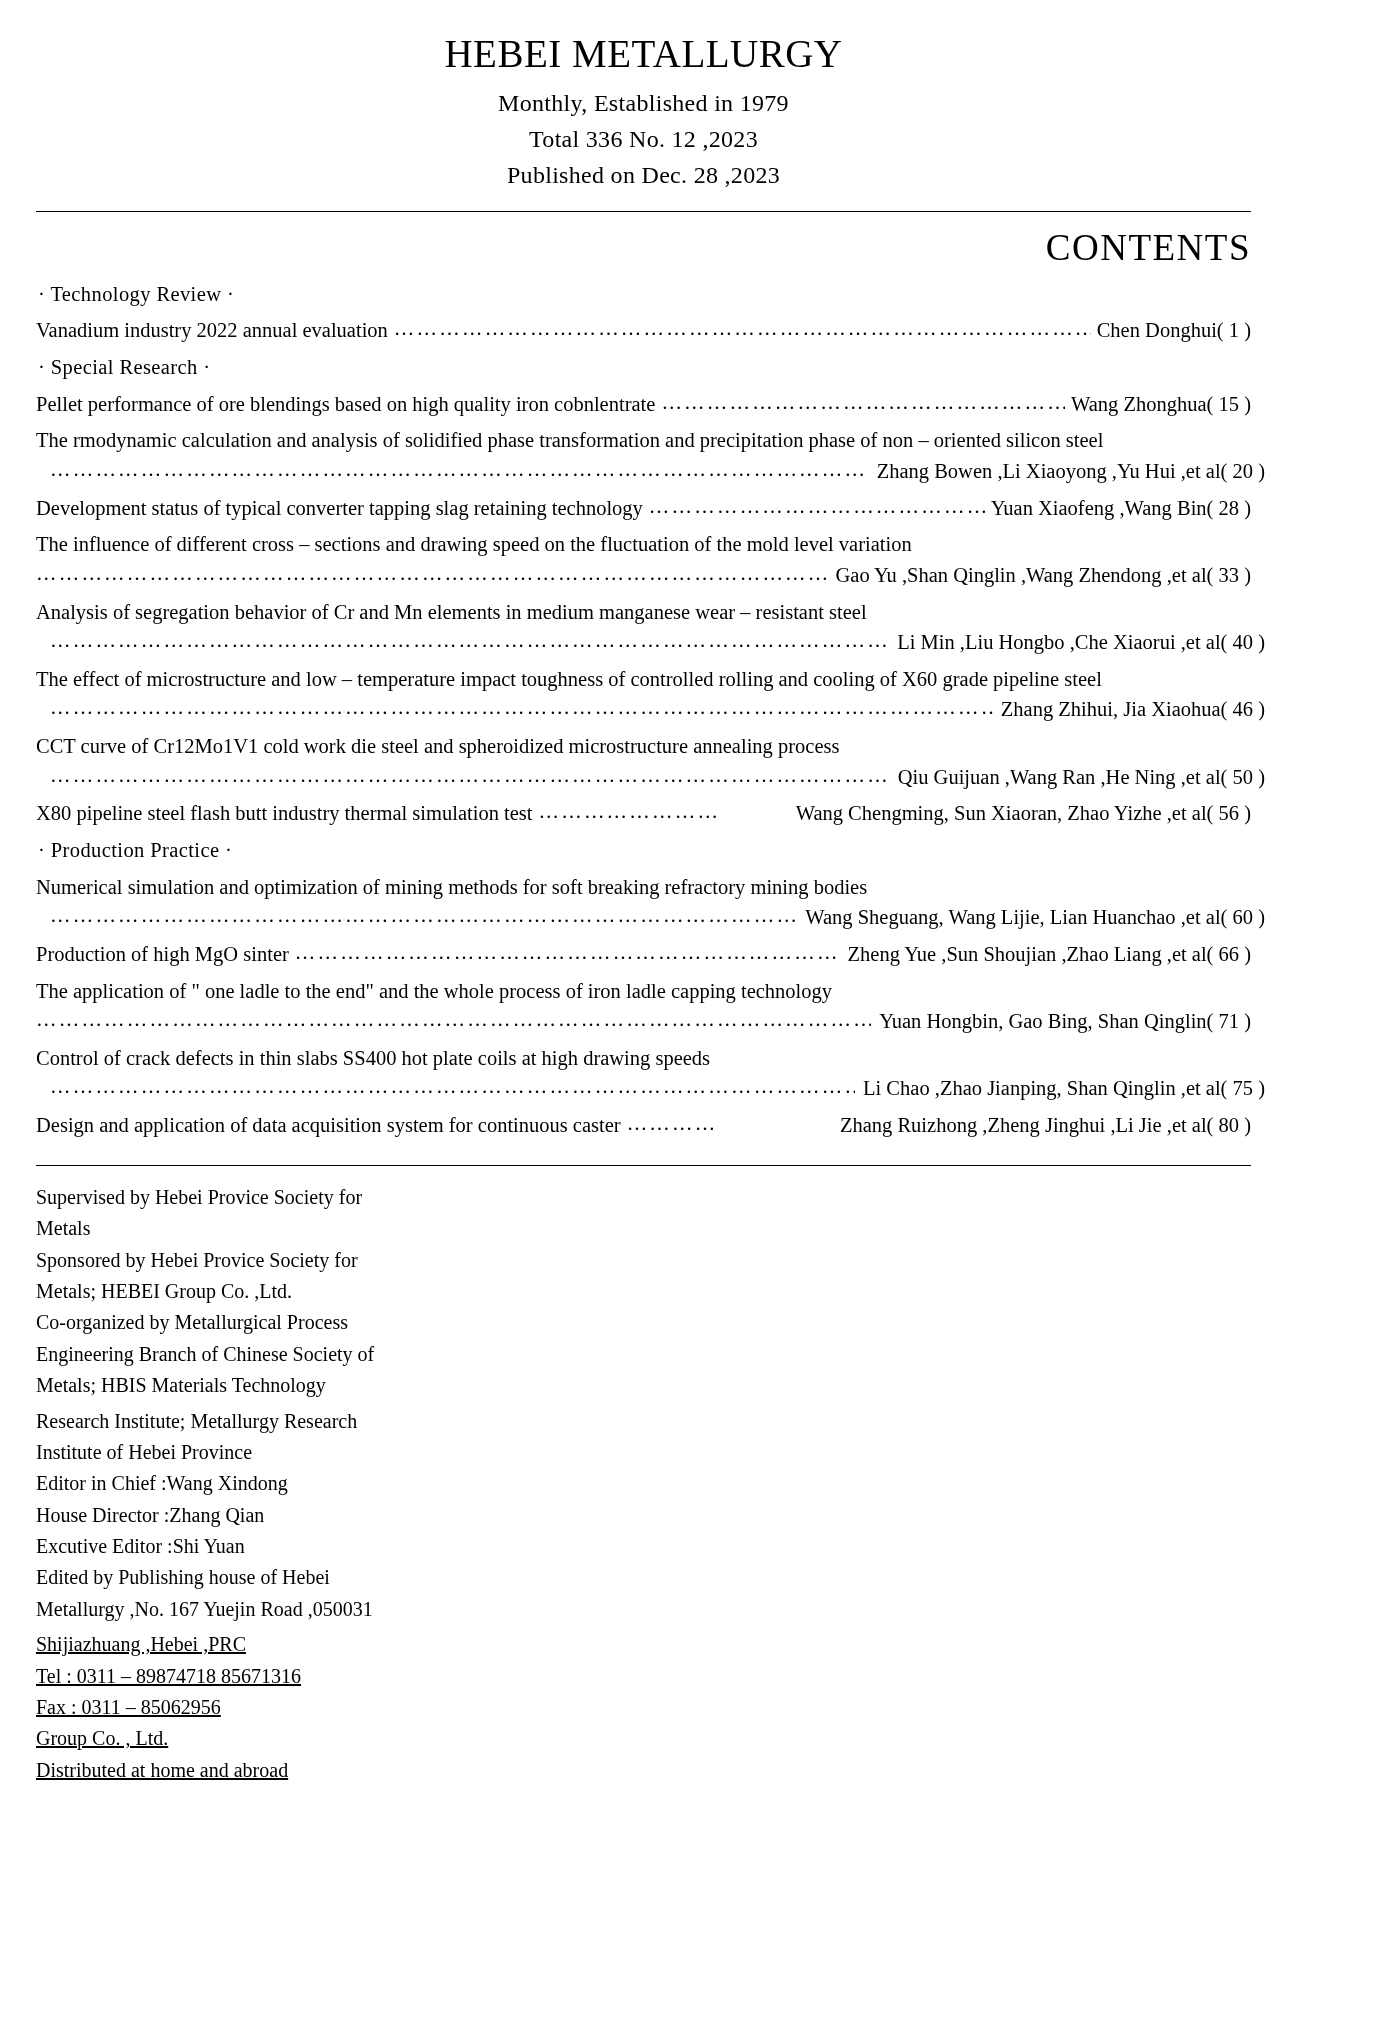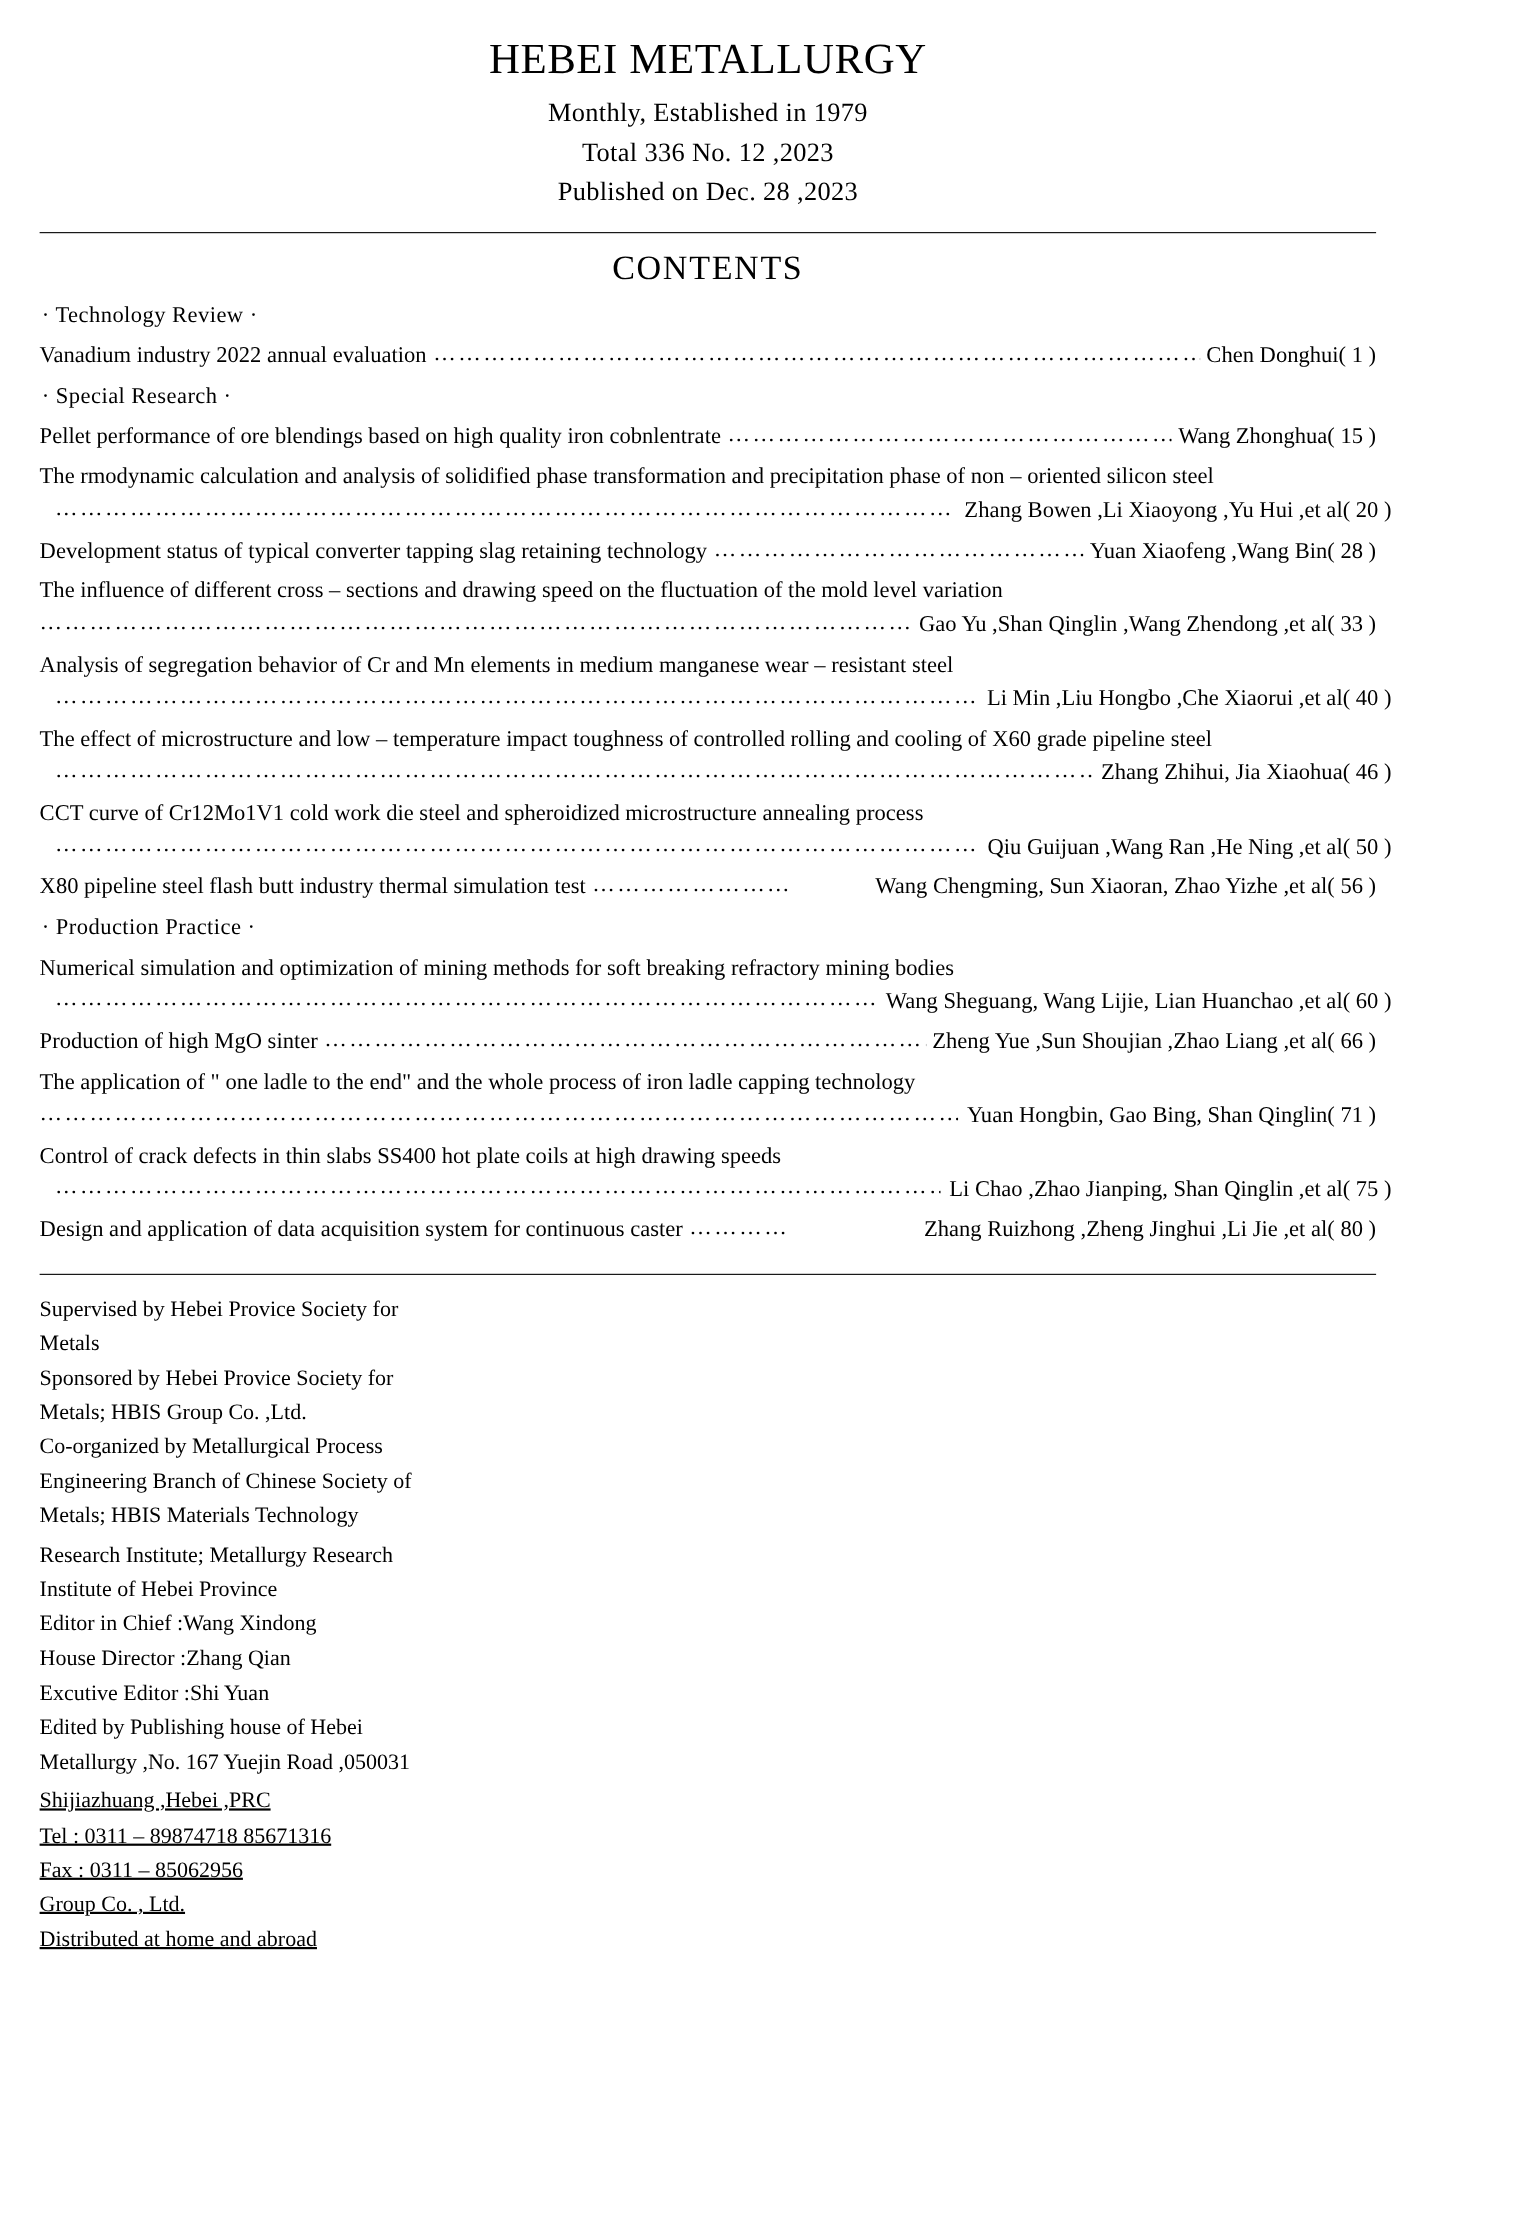--- a/index.html
+++ b/index.html
@@ -39,22 +39,22 @@
     margin: 0;
   }
   .rule {
     border: 0;
     border-top: 1px solid #000;
     margin: 18px 0 0 0;
     width: 100%;
   }
   
   .contents-heading {
-    text-align: center;
-    font-size: 31px;
+    text-align: right;
+    font-size: 37px;
     letter-spacing: 1.5px;
     margin: 14px 0 12px 0;
     font-weight: normal;
   }
   .toc {
     font-size: 20.5px;
     line-height: 1.30;
   }
   .section-label {
     margin: 10px 0 10px 2px;
@@ -275,21 +275,21 @@
 
   </div>
 
   <hr class="colophon-rule">
 
   <div class="colophon">
     <div class="col col1">
       <p>Supervised by Hebei Provice Society for</p>
       <p>Metals</p>
       <p>Sponsored by Hebei Provice Society for</p>
-      <p>Metals; HBIS Group Co. ,Ltd.</p>
+      <p>Metals; HEBEI Group Co. ,Ltd.</p>
       <p>Co-organized   by   Metallurgical   Process</p>
       <p>Engineering Branch of Chinese Society of</p>
       <p>Metals;    HBIS    Materials    Technology</p>
     </div>
     <div class="col col2">
       <p>Research  Institute;  Metallurgy  Research</p>
       <p>Institute of Hebei Province</p>
       <p>Editor in Chief :Wang Xindong</p>
       <p>House Director :Zhang Qian</p>
       <p>Excutive Editor :Shi Yuan</p>

